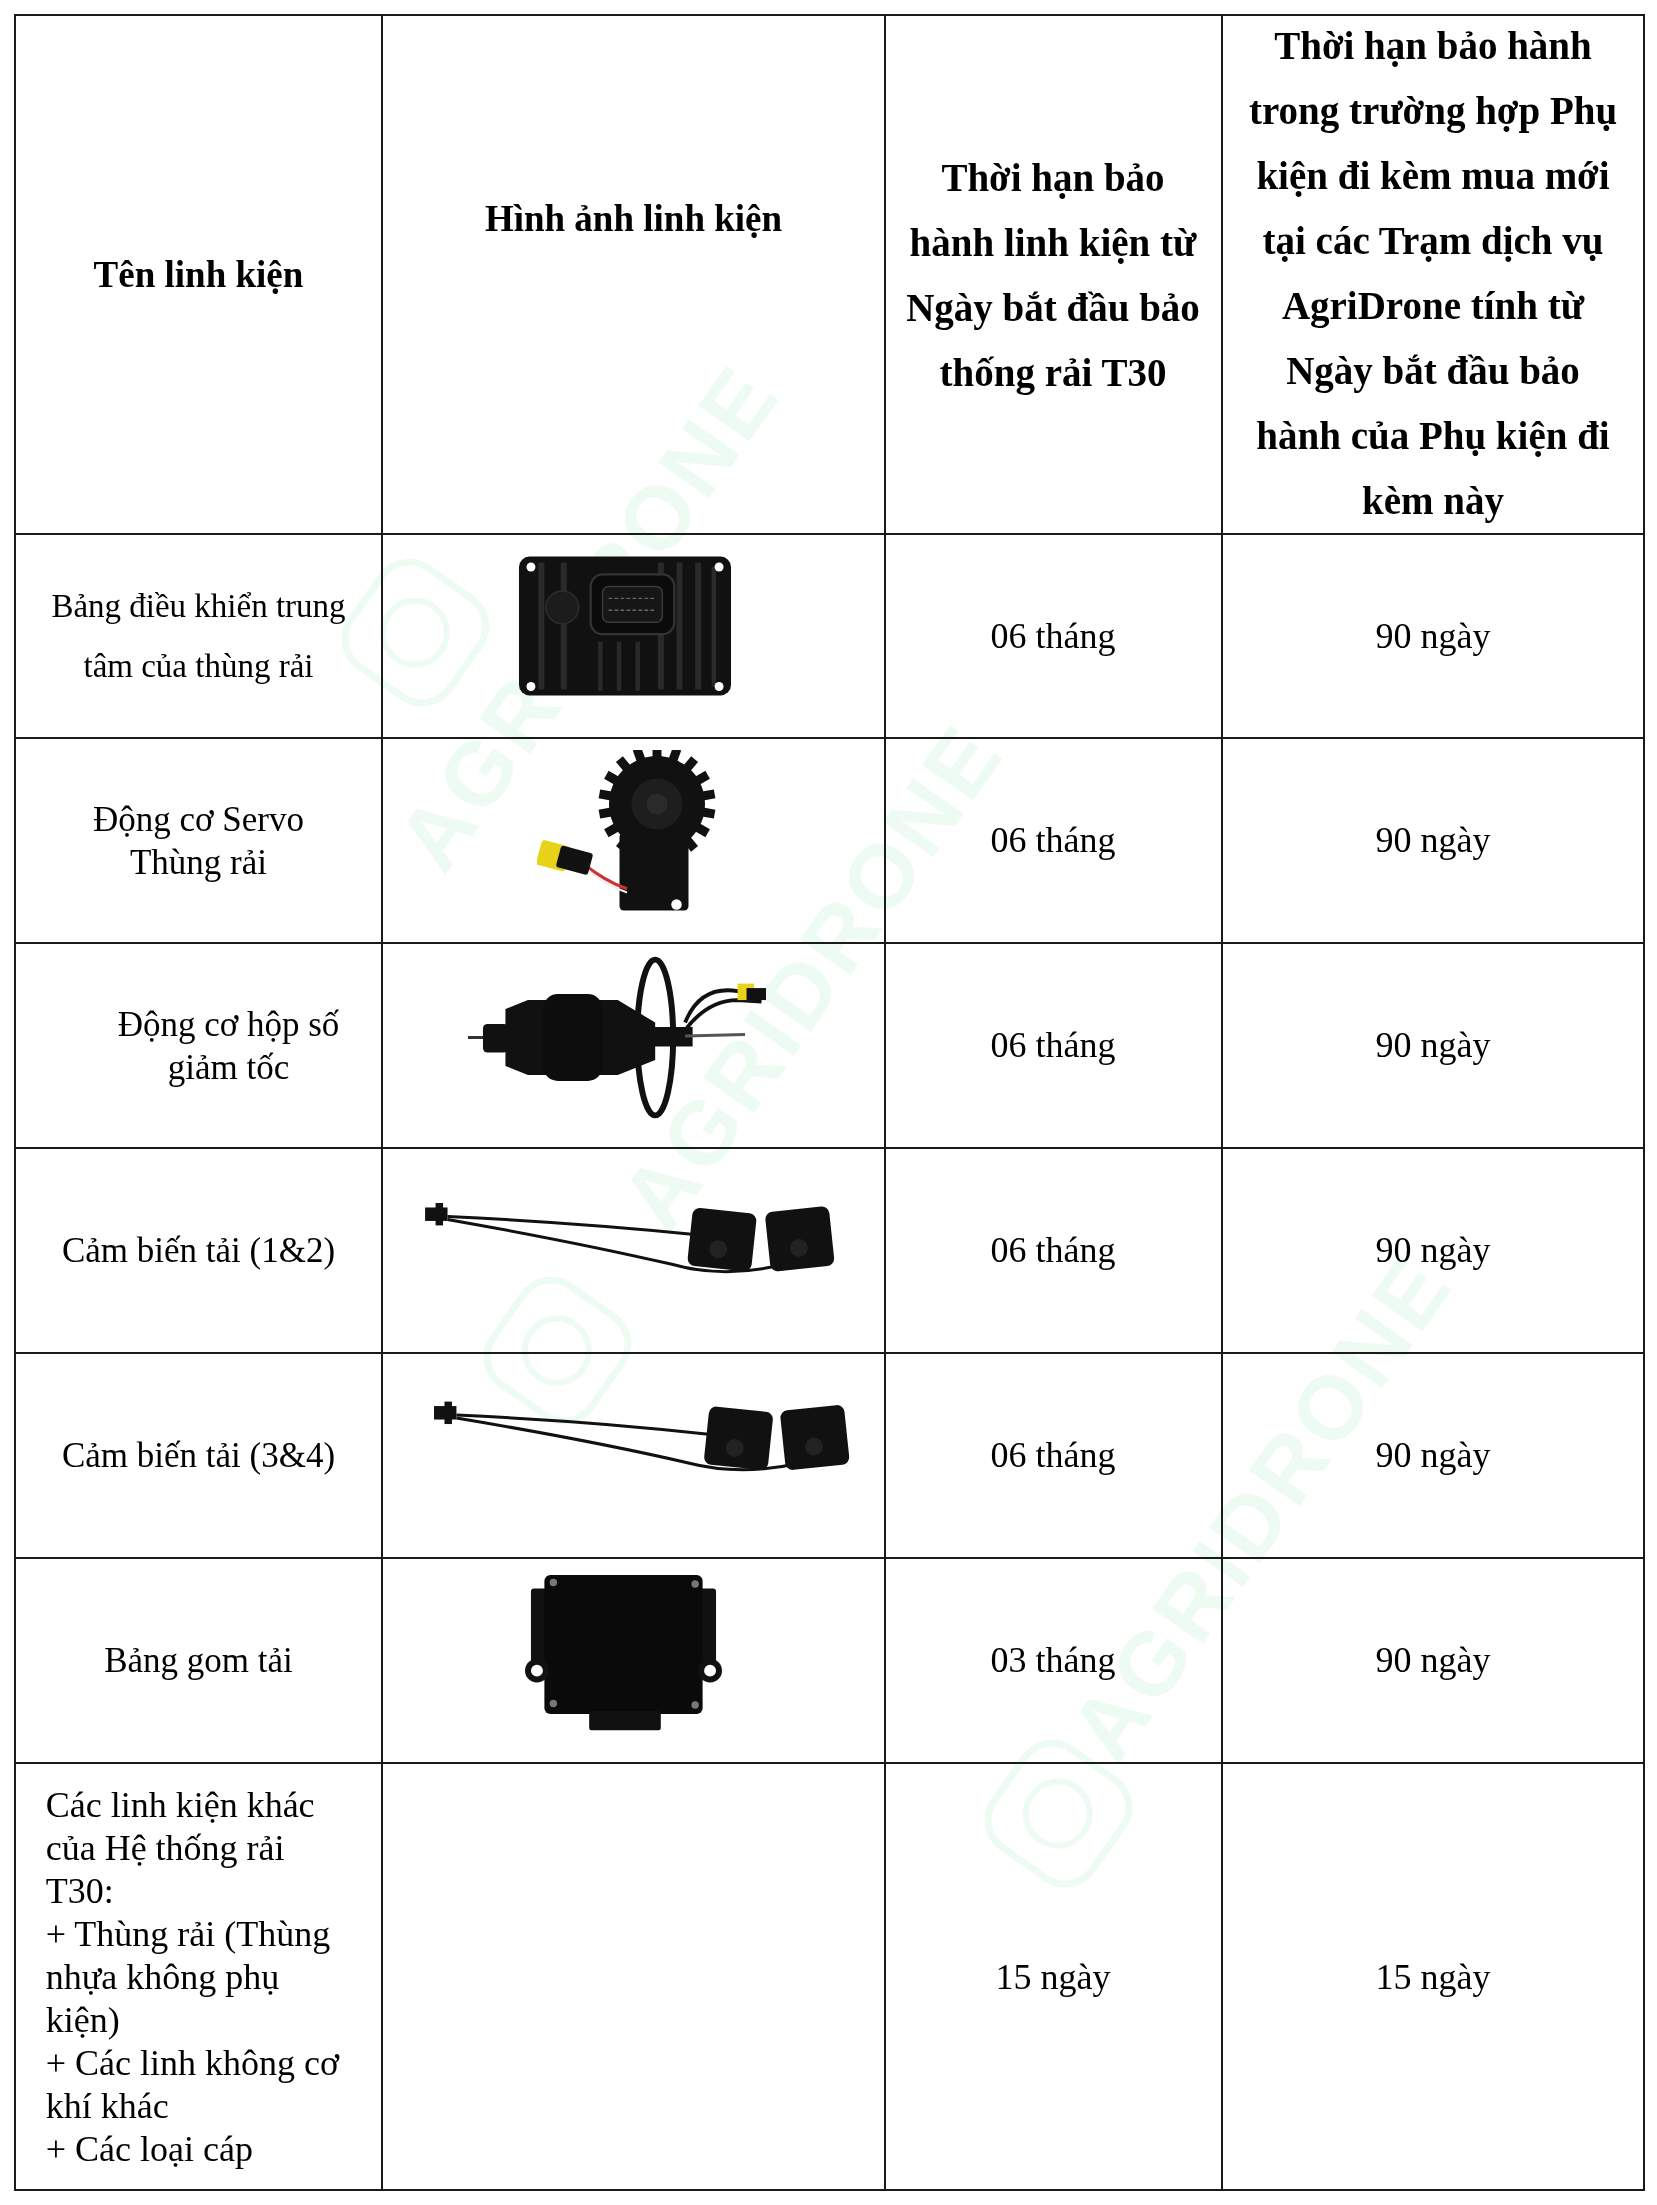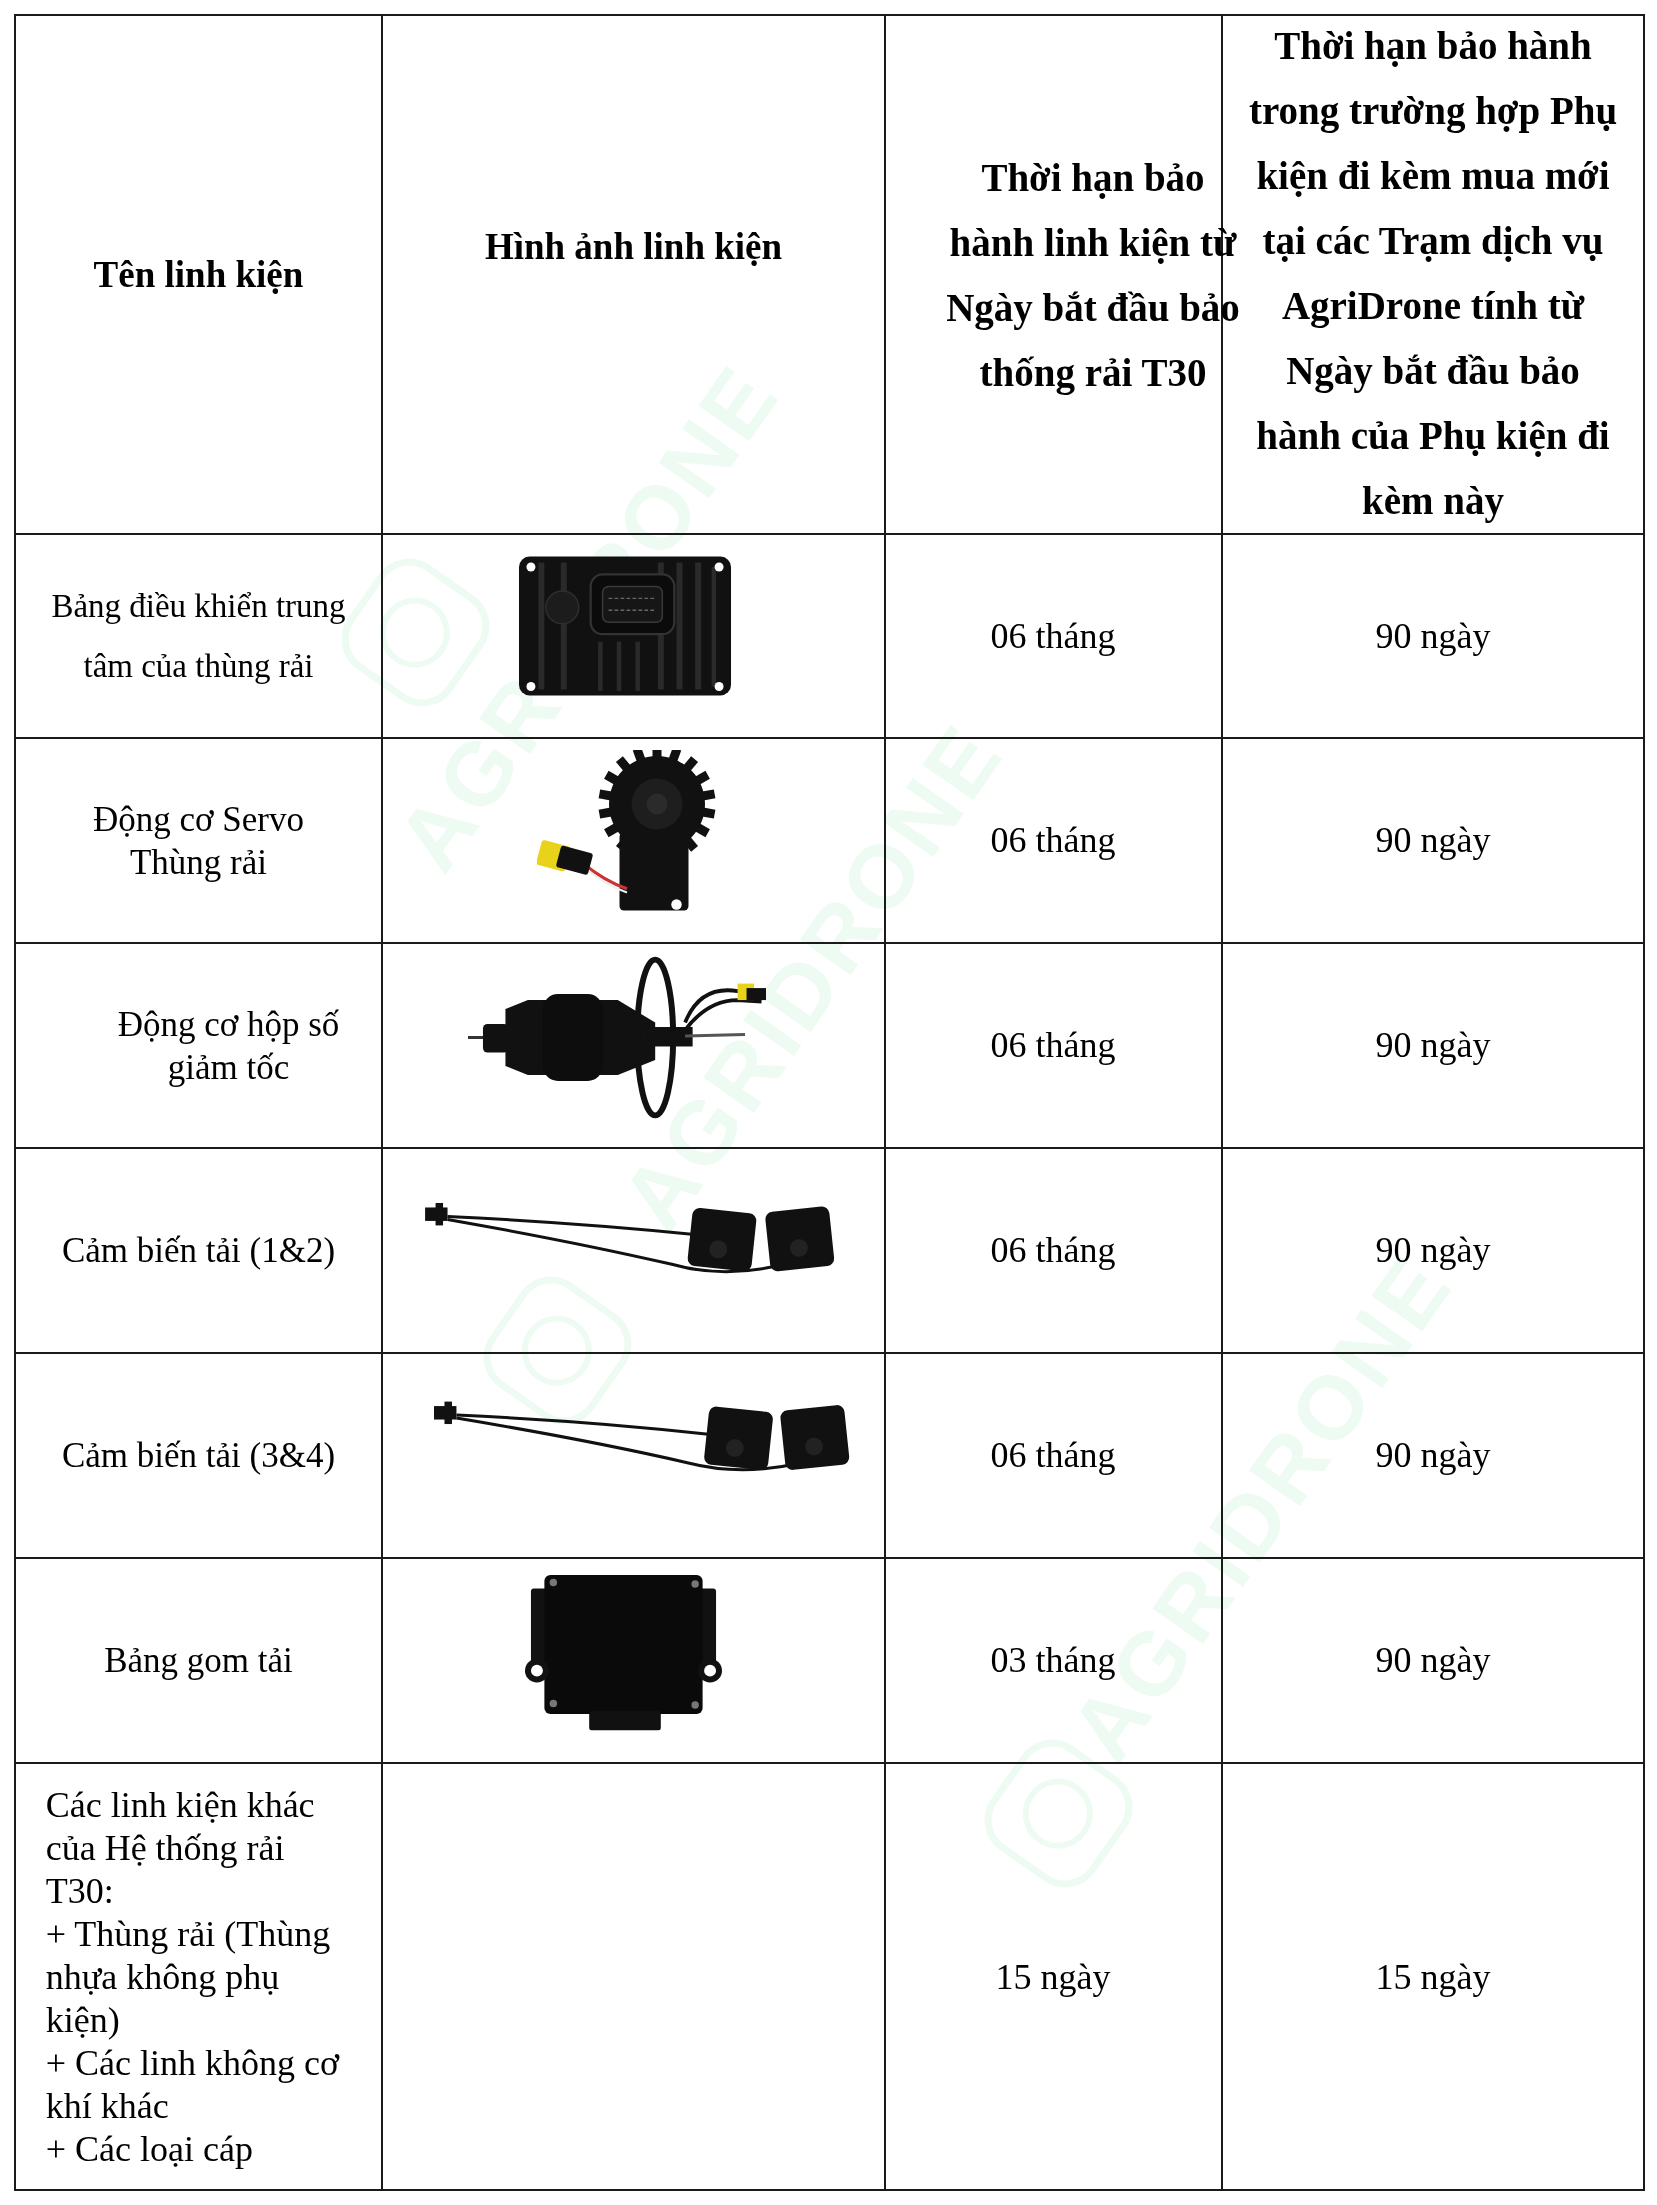--- a/index.html
+++ b/index.html
@@ -62,24 +62,24 @@
     <div class="vline" style="left:381px; top:14px; height:2177px;"></div>
     <div class="vline" style="left:884px; top:14px; height:2177px;"></div>
     <div class="vline" style="left:1221px; top:14px; height:2177px;"></div>
     <div class="vline" style="left:1643px; top:14px; height:2177px;"></div>
   </div>
 
   <div>
     <div class="cell hdr-single" style="left:16.5px; top:16.5px; width:364px; height:516px;">
       <span>Tên linh kiện</span>
     </div>
-    <div class="cell hdr-single" style="left:383px; top:16.5px; width:501px; height:404px;margin-top:28px;">
+    <div class="cell hdr-single" style="left:383px; top:16.5px; width:501px; height:404px;">
       <span>Hình ảnh linh kiện</span>
     </div>
-    <div class="cell hdr" style="left:886px; top:16.5px; width:334px; height:516px;margin-left:40px;">
+    <div class="cell hdr" style="left:886px; top:16.5px; width:334px; height:516px;">
       <div>
         <span class="line">Thời hạn bảo</span>
         <span class="line">hành linh kiện từ</span>
         <span class="line">Ngày bắt đầu bảo</span>
         <span class="line">thống rải T30</span>
       </div>
     </div>
     <div class="cell hdr" style="left:1223px; top:12px; width:420px; height:521px;">
       <div>
         <span class="line">Thời hạn bảo hành</span>

